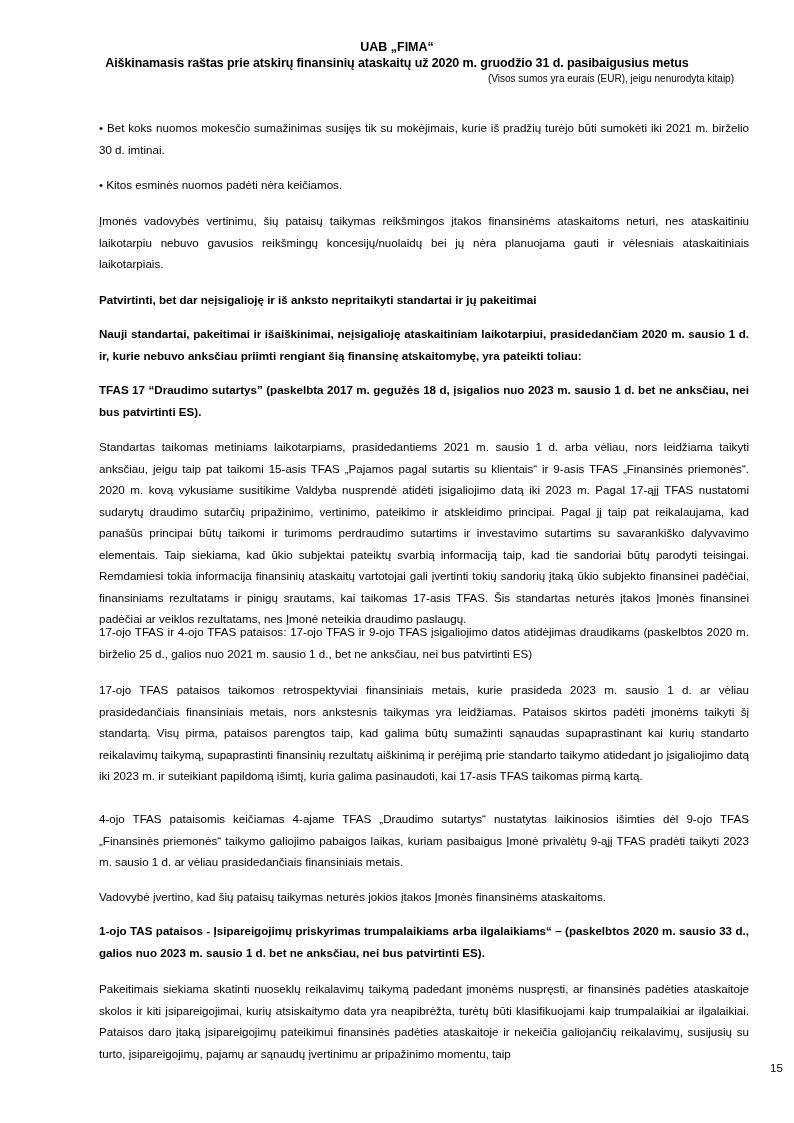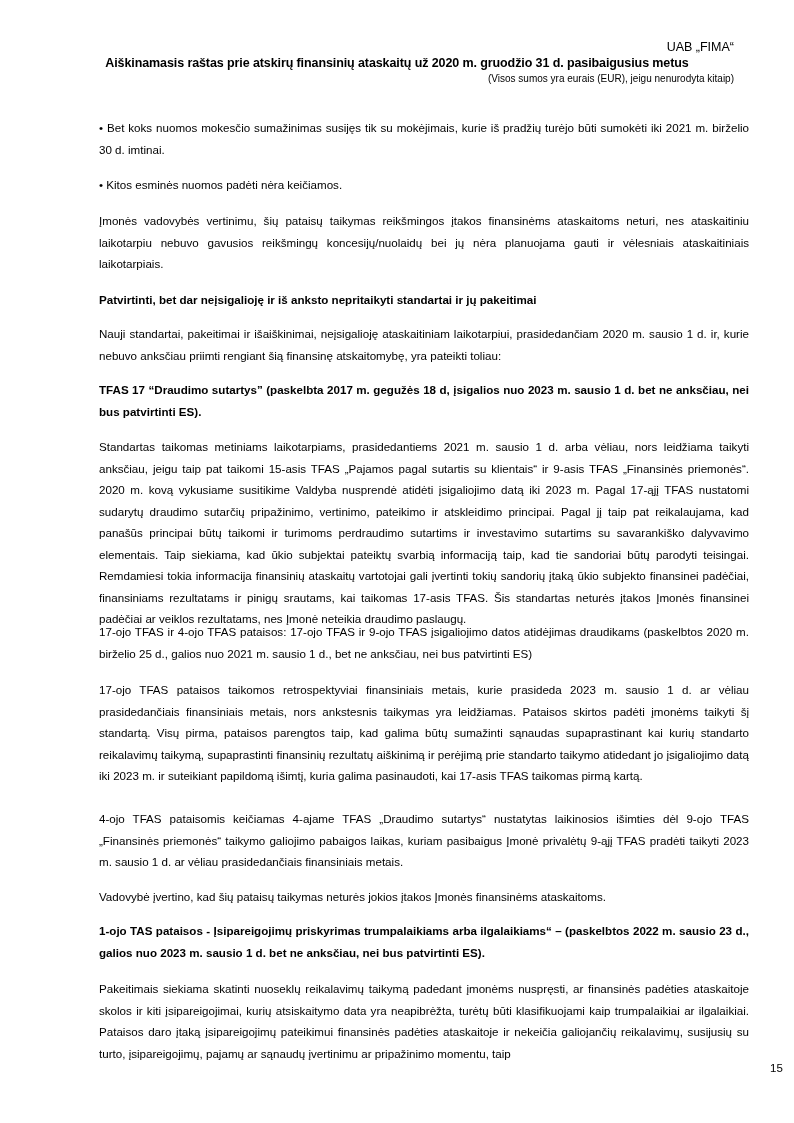--- a/index.html
+++ b/index.html
@@ -4,43 +4,43 @@
   <style>
     html, body { margin: 0; padding: 0; background: #ffffff; }
     body { width: 794px; height: 1123px; position: relative; overflow: hidden; }
     .page {
       position: absolute; left: 0; top: 0; width: 794px; height: 1123px;
       background: #ffffff; color: #000000;
       font-family: "Liberation Sans", "DejaVu Sans", sans-serif;
       font-size: 11.6px;
     }
     .header { position: absolute; left: 60px; width: 674px; text-align: center; }
-    .h-company { top: 40px; font-weight: normal; font-size: 12.5px; text-align: right; }
+    .h-company { top: 40px; font-weight: bold; font-size: 12.5px; }
     .h-title { top: 56px; font-weight: bold; font-size: 12.5px; letter-spacing: -0.1px; }
     .h-sub { top: 73px; font-size: 10px; text-align: right; }
     .p { position: absolute; left: 87px; width: 650px; line-height: 21.5px; text-align: justify; margin: 12px; }
     .b { font-weight: bold; }
     .page-num { position: absolute; left: 723px; top: 1062px; font-size: 11.5px; margin-left: 47px; }
   </style>
 </head>
 <body>
 
 <div class="page">
   <div class="header h-company">UAB „FIMA“</div>
   <div class="header h-title">Aiškinamasis raštas prie atskirų finansinių ataskaitų už 2020 m. gruodžio 31 d. pasibaigusius metus</div>
   <div class="header h-sub">(Visos sumos yra eurais (EUR), jeigu nenurodyta kitaip)</div>
 
   <p class="p" style="top:105px;">• Bet koks nuomos mokesčio sumažinimas susijęs tik su mokėjimais, kurie iš pradžių turėjo būti sumokėti iki 2021 m. birželio 30 d. imtinai.</p>
   <p class="p" style="top:162px;">• Kitos esminės nuomos padėti nėra keičiamos.</p>
   <p class="p b" style="top:277px;">Patvirtinti, bet dar neįsigalioję ir iš anksto nepritaikyti standartai ir jų pakeitimai</p>
   <p class="p" style="top:198px;">Įmonės vadovybės vertinimu, šių pataisų taikymas reikšmingos įtakos finansinėms ataskaitoms neturi, nes ataskaitiniu laikotarpiu nebuvo gavusios reikšmingų koncesijų/nuolaidų bei jų nėra planuojama gauti ir vėlesniais ataskaitiniais laikotarpiais.</p>
-  <p class="p" style="top:311px;">Nauji standartai, pakeitimai ir išaiškinimai, neįsigalioję ataskaitiniam laikotarpiui, prasidedančiam 2020 m. sausio 1 d. ir, kurie nebuvo anksčiau priimti rengiant šią finansinę atskaitomybę, yra pateikti toliau:</p>
+  <p class="p" style="top:311px;font-weight:bold;">Nauji standartai, pakeitimai ir išaiškinimai, neįsigalioję ataskaitiniam laikotarpiui, prasidedančiam 2020 m. sausio 1 d. ir, kurie nebuvo anksčiau priimti rengiant šią finansinę atskaitomybę, yra pateikti toliau:</p>
   <p class="p b" style="top:367px;">TFAS 17 “Draudimo sutartys” (paskelbta 2017 m. gegužės 18 d, įsigalios nuo 2023 m. sausio 1 d. bet ne anksčiau, nei bus patvirtinti ES).</p>
   <p class="p" style="top:424px;">Standartas taikomas metiniams laikotarpiams, prasidedantiems 2021 m. sausio 1 d. arba vėliau, nors leidžiama taikyti anksčiau, jeigu taip pat taikomi 15-asis TFAS „Pajamos pagal sutartis su klientais“ ir 9-asis TFAS „Finansinės priemonės“. 2020 m. kovą vykusiame susitikime Valdyba nusprendė atidėti įsigaliojimo datą iki 2023 m. Pagal 17-ąjį TFAS nustatomi sudarytų draudimo sutarčių pripažinimo, vertinimo, pateikimo ir atskleidimo principai. Pagal jį taip pat reikalaujama, kad panašūs principai būtų taikomi ir turimoms perdraudimo sutartims ir investavimo sutartims su savarankiško dalyvavimo elementais. Taip siekiama, kad ūkio subjektai pateiktų svarbią informaciją taip, kad tie sandoriai būtų parodyti teisingai. Remdamiesi tokia informacija finansinių ataskaitų vartotojai gali įvertinti tokių sandorių įtaką ūkio subjekto finansinei padėčiai, finansiniams rezultatams ir pinigų srautams, kai taikomas 17-asis TFAS. Šis standartas neturės įtakos Įmonės finansinei padėčiai ar veiklos rezultatams, nes Įmonė neteikia draudimo paslaugų.</p>
   <p class="p" style="top:609px;">17-ojo TFAS ir 4-ojo TFAS pataisos: 17-ojo TFAS ir 9-ojo TFAS įsigaliojimo datos atidėjimas draudikams (paskelbtos 2020 m. birželio 25 d., galios nuo 2021 m. sausio 1 d., bet ne anksčiau, nei bus patvirtinti ES)</p>
   <p class="p" style="top:667px;">17-ojo TFAS pataisos taikomos retrospektyviai finansiniais metais, kurie prasideda 2023 m. sausio 1 d. ar vėliau prasidedančiais finansiniais metais, nors ankstesnis taikymas yra leidžiamas. Pataisos skirtos padėti įmonėms taikyti šį standartą. Visų pirma, pataisos parengtos taip, kad galima būtų sumažinti sąnaudas supaprastinant kai kurių standarto reikalavimų taikymą, supaprastinti finansinių rezultatų aiškinimą ir perėjimą prie standarto taikymo atidedant jo įsigaliojimo datą iki 2023 m. ir suteikiant papildomą išimtį, kuria galima pasinaudoti, kai 17-asis TFAS taikomas pirmą kartą.</p>
   <p class="p" style="top:796px;">4-ojo TFAS pataisomis keičiamas 4-ajame TFAS „Draudimo sutartys“ nustatytas laikinosios išimties dėl 9-ojo TFAS „Finansinės priemonės“ taikymo galiojimo pabaigos laikas, kuriam pasibaigus Įmonė privalėtų 9-ąjį TFAS pradėti taikyti 2023 m. sausio 1 d. ar vėliau prasidedančiais finansiniais metais.</p>
   <p class="p" style="top:874px;">Vadovybė įvertino, kad šių pataisų taikymas neturės jokios įtakos Įmonės finansinėms ataskaitoms.</p>
-  <p class="p b" style="top:908px;">1-ojo TAS pataisos - Įsipareigojimų priskyrimas trumpalaikiams arba ilgalaikiams“ – (paskelbtos 2022 m. sausio 23 d., galios nuo 2023 m. sausio 1 d. bet ne anksčiau, nei bus patvirtinti ES).</p>
+  <p class="p b" style="top:908px;">1-ojo TAS pataisos - Įsipareigojimų priskyrimas trumpalaikiams arba ilgalaikiams“ – (paskelbtos 2020 m. sausio 33 d., galios nuo 2023 m. sausio 1 d. bet ne anksčiau, nei bus patvirtinti ES).</p>
   <p class="p" style="top:966px;">Pakeitimais siekiama skatinti nuoseklų reikalavimų taikymą padedant įmonėms nuspręsti, ar finansinės padėties ataskaitoje skolos ir kiti įsipareigojimai, kurių atsiskaitymo data yra neapibrėžta, turėtų būti klasifikuojami kaip trumpalaikiai ar ilgalaikiai. Pataisos daro įtaką įsipareigojimų pateikimui finansinės padėties ataskaitoje ir nekeičia galiojančių reikalavimų, susijusių su turto, įsipareigojimų, pajamų ar sąnaudų įvertinimu ar pripažinimo momentu, taip</p>
 
   <div class="page-num">15</div>
 </div>
 
 </body></html>

